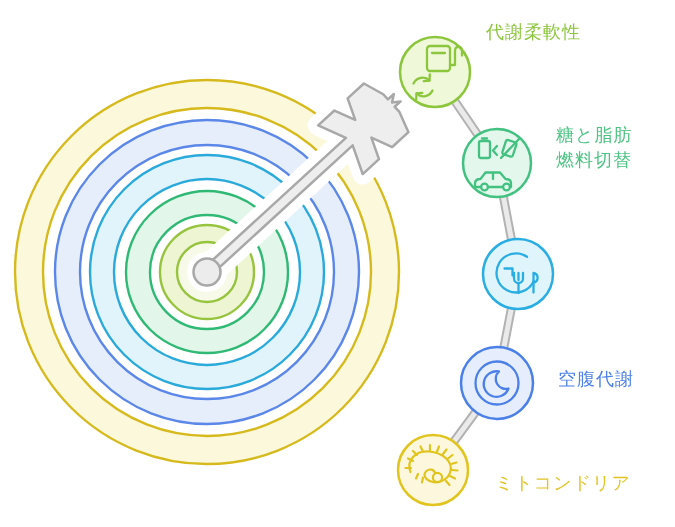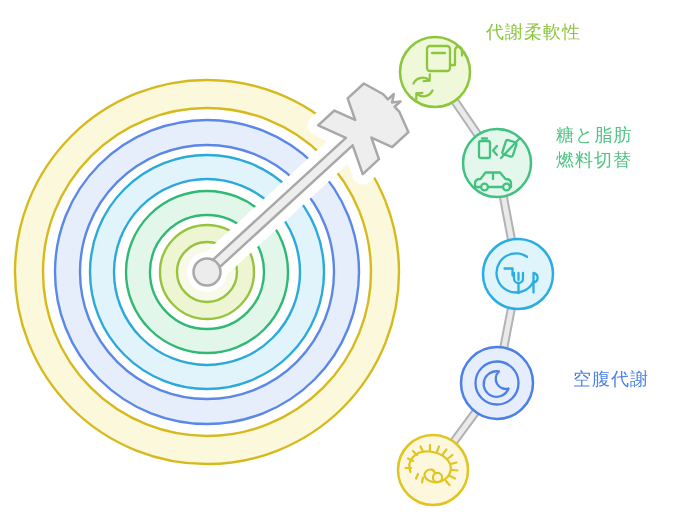--- a/index.html
+++ b/index.html
@@ -16,21 +16,21 @@
     font-size:18px;
     font-weight:500;
     letter-spacing:1px;
     line-height:25px;
     white-space:nowrap;
     user-select:none;
   }
   .lbl-1{left:486px;top:19px;color:#8cc63c;}
   .lbl-2{left:556px;top:122px;color:#4ec383;}
   .lbl-3{left:576px;top:256px;color:#29ade3;}
-  .lbl-4{left:558px;top:366px;color:#4b80e8;margin-left:15px;}
+  .lbl-4{left:558px;top:366px;color:#4b80e8;}
   .lbl-5{left:495px;top:470px;color:#e2c427;}
 </style>
 </head>
 <body>
 
 <div class="stage">
 
   <svg width="675" height="527" viewBox="0 0 675 527">
 
     <g>
@@ -134,14 +134,15 @@
   <div class="node-label lbl-1">代謝柔軟性</div>
 
   <div class="node-label lbl-2">
     <div>糖と脂肪</div>
     <div>燃料切替</div>
   </div>
 
 
   <div class="node-label lbl-4">空腹代謝</div>
 
+  <div class="node-label lbl-5">ミトコンドリア</div>
 
 </div>
 
 </body></html>

